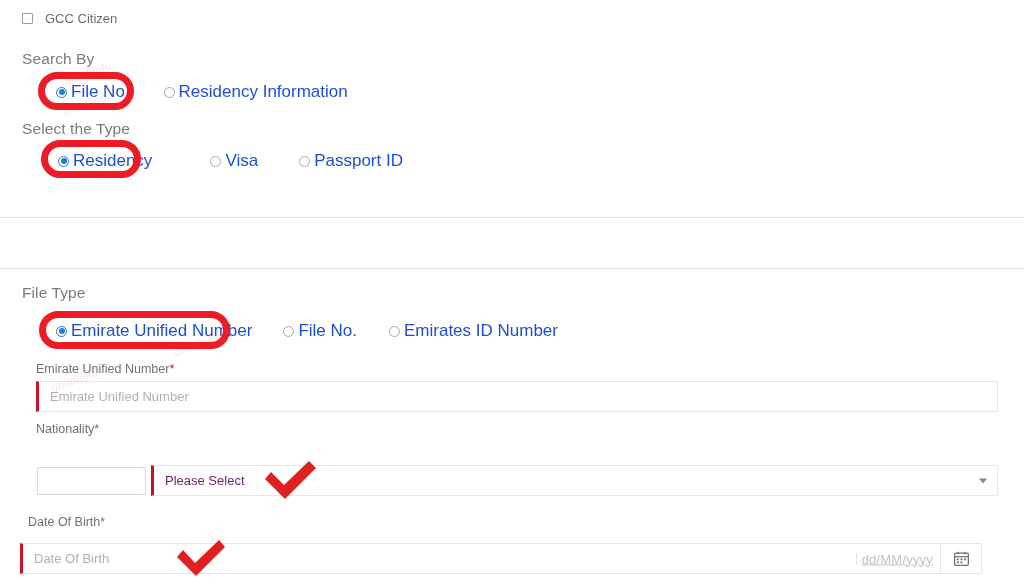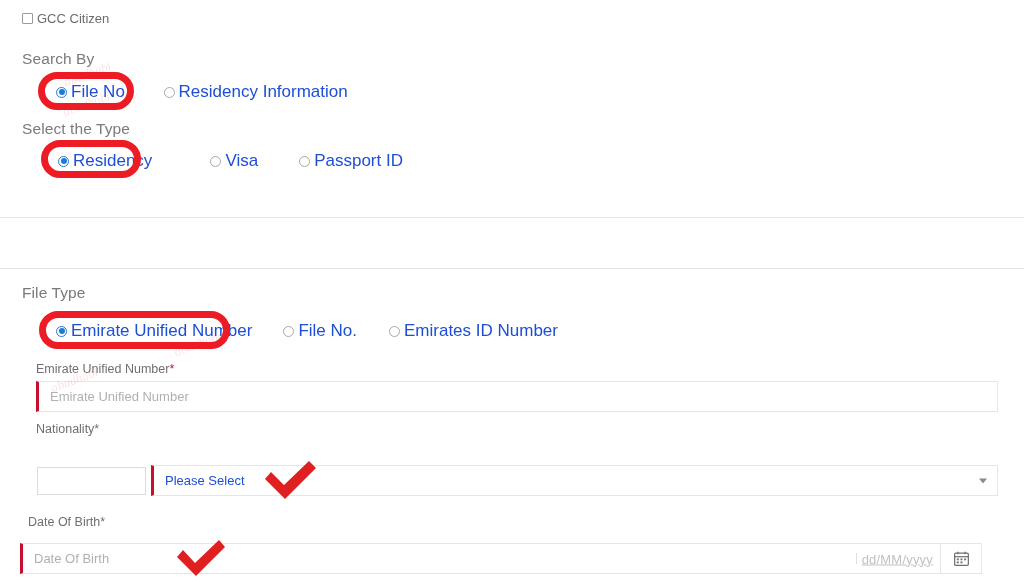--- a/index.html
+++ b/index.html
@@ -119,21 +119,21 @@
   }
   .nat-select {
     position: absolute;
     box-sizing: border-box;
     background: #ffffff;
     border: 1px solid #e6e6e6;
     border-left: 3px solid #c8102e;
     display: flex;
     align-items: center;
     font-size: 13px;
-    color: #1d4ed8;
+    color: #701a75;
   }
   .nat-select .ph {
     padding-left: 11px;
   }
   .caret {
     position: absolute;
     right: 10px;
     top: 50%;
     transform: translateY(-50%);
     width: 0;
@@ -197,21 +197,21 @@
     font-style: italic;
     pointer-events: none;
     white-space: nowrap;
   }
 </style>
 </head>
 <body>
 
 <div style="position:absolute;left:22px;top:11px;display:flex;align-items:center;">
   <span class="cbx"></span>
-  <span class="field-label" style="margin-left:4px;font-size:13px;color:#6b6b6b;">GCC Citizen</span>
+  <span class="field-label" style="margin-left:12px;font-size:13px;color:#6b6b6b;">GCC Citizen</span>
 </div>
 
 <div class="section-title" style="position:absolute;left:22px;top:50px;">Search By</div>
 
 <div class="radio-row" style="left:56px;top:82px;">
   <div class="radio-item">
     <span class="rd on"></span>
     <span class="rd-label">File No.</span>
   </div>
   <div class="radio-item" style="margin-left:34px;">

